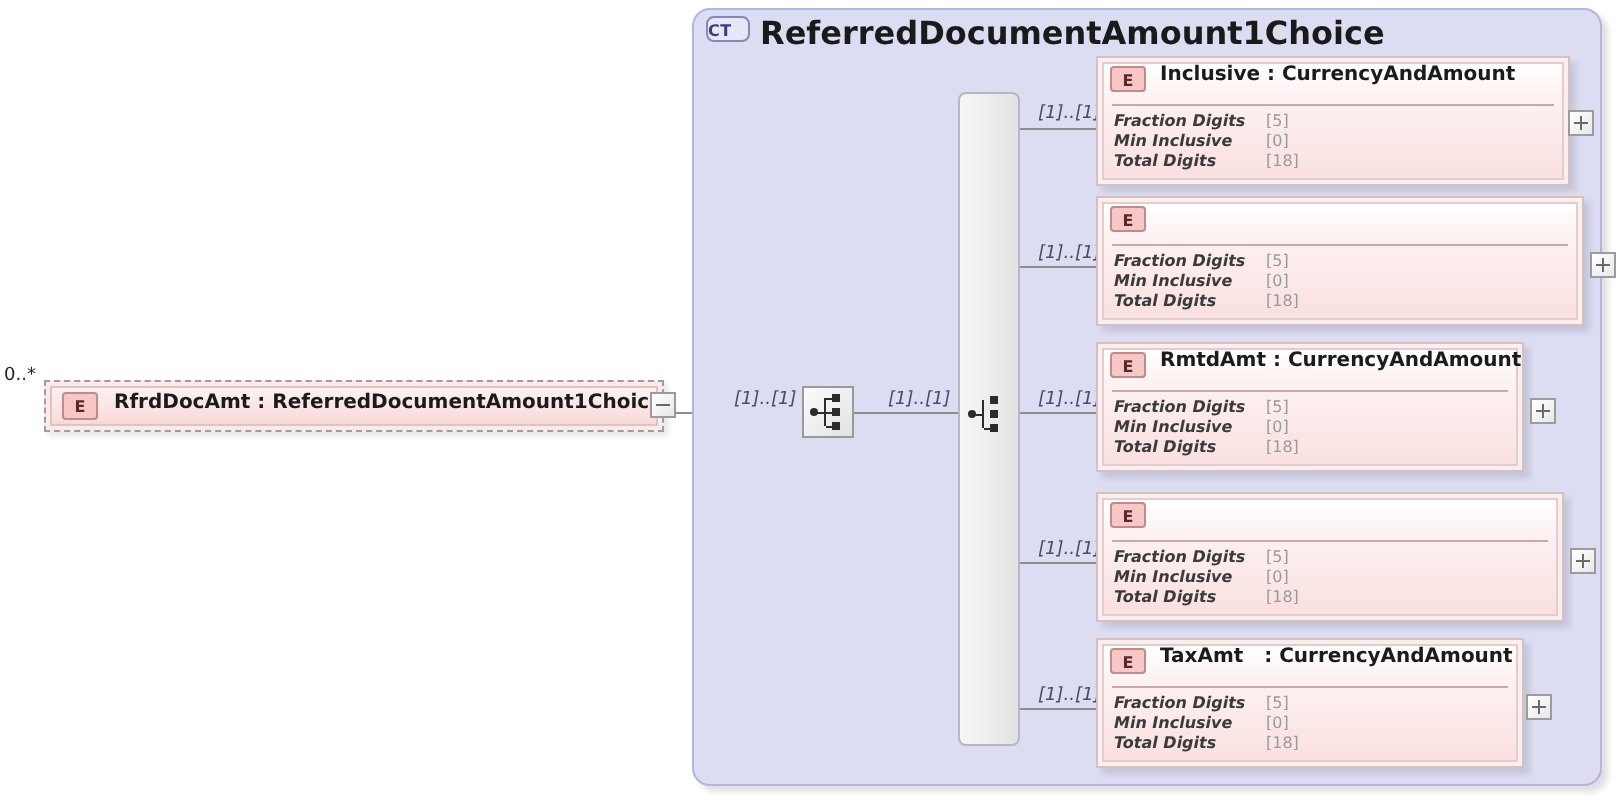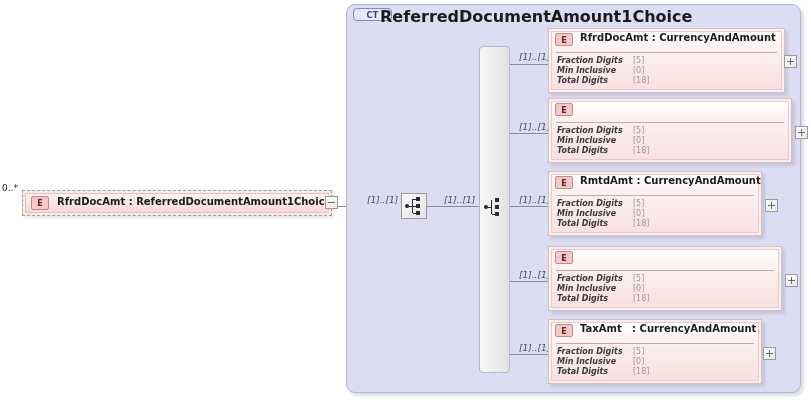--- a/index.html
+++ b/index.html
@@ -36,26 +36,26 @@
     position:absolute;
     left:346px;top:4px;width:455px;height:389px;
     background:#dcdcf3;
     border:1px solid #b4b4dd;
     border-radius:9px;
     box-shadow:3px 3px 3px rgba(0,0,0,0.13);
     box-sizing:border-box;
   }
   .ct-badge{
     position:absolute;left:353px;top:8px;
-    width:39px;height:13px;
+    width:22px;height:13px;
     border:1px solid #8686b8;
     border-radius:4px;
     background:#e7e7f7;
     font-size:8px;color:#3c3c78;
-    text-align:center;line-height:13px;
+    text-align:left;line-height:13px;
     letter-spacing:0.3px;
     box-sizing:border-box;
     font-weight:bold;
   }
   .ct-title{
     position:absolute;left:380px;top:7px;
     font-size:16px;color:#1a1a1a;font-weight:bold;
     white-space:nowrap;
   }
 
@@ -227,21 +227,21 @@
   <div class="hline" style="left:510px;top:64px;width:38px;"></div>
   <div class="hline" style="left:510px;top:133px;width:38px;"></div>
   <div class="hline" style="left:510px;top:206px;width:38px;"></div>
   <div class="hline" style="left:510px;top:281px;width:38px;"></div>
   <div class="hline" style="left:510px;top:354px;width:38px;"></div>
 
   <div class="card" style="left:519px;top:52px;">[1]..[1]</div>
   <div class="el" style="left:548px;top:28px;width:237px;height:65px;">
     <div class="el-inner"></div>
     <div class="e-badge">E</div>
-    <div class="el-name">RfrdDocAmt : CurrencyAndAmount</div>
+    <div class="el-name">Inclusive : CurrencyAndAmount</div>
     <div class="el-sep"></div>
     <div class="facets">
       <div class="facet-row">
         <span class="facet-name">Fraction Digits</span>
         <span class="facet-val">[5]</span>
       </div>
       <div class="facet-row">
         <span class="facet-name">Min Inclusive</span>
         <span class="facet-val">[0]</span>
       </div>

